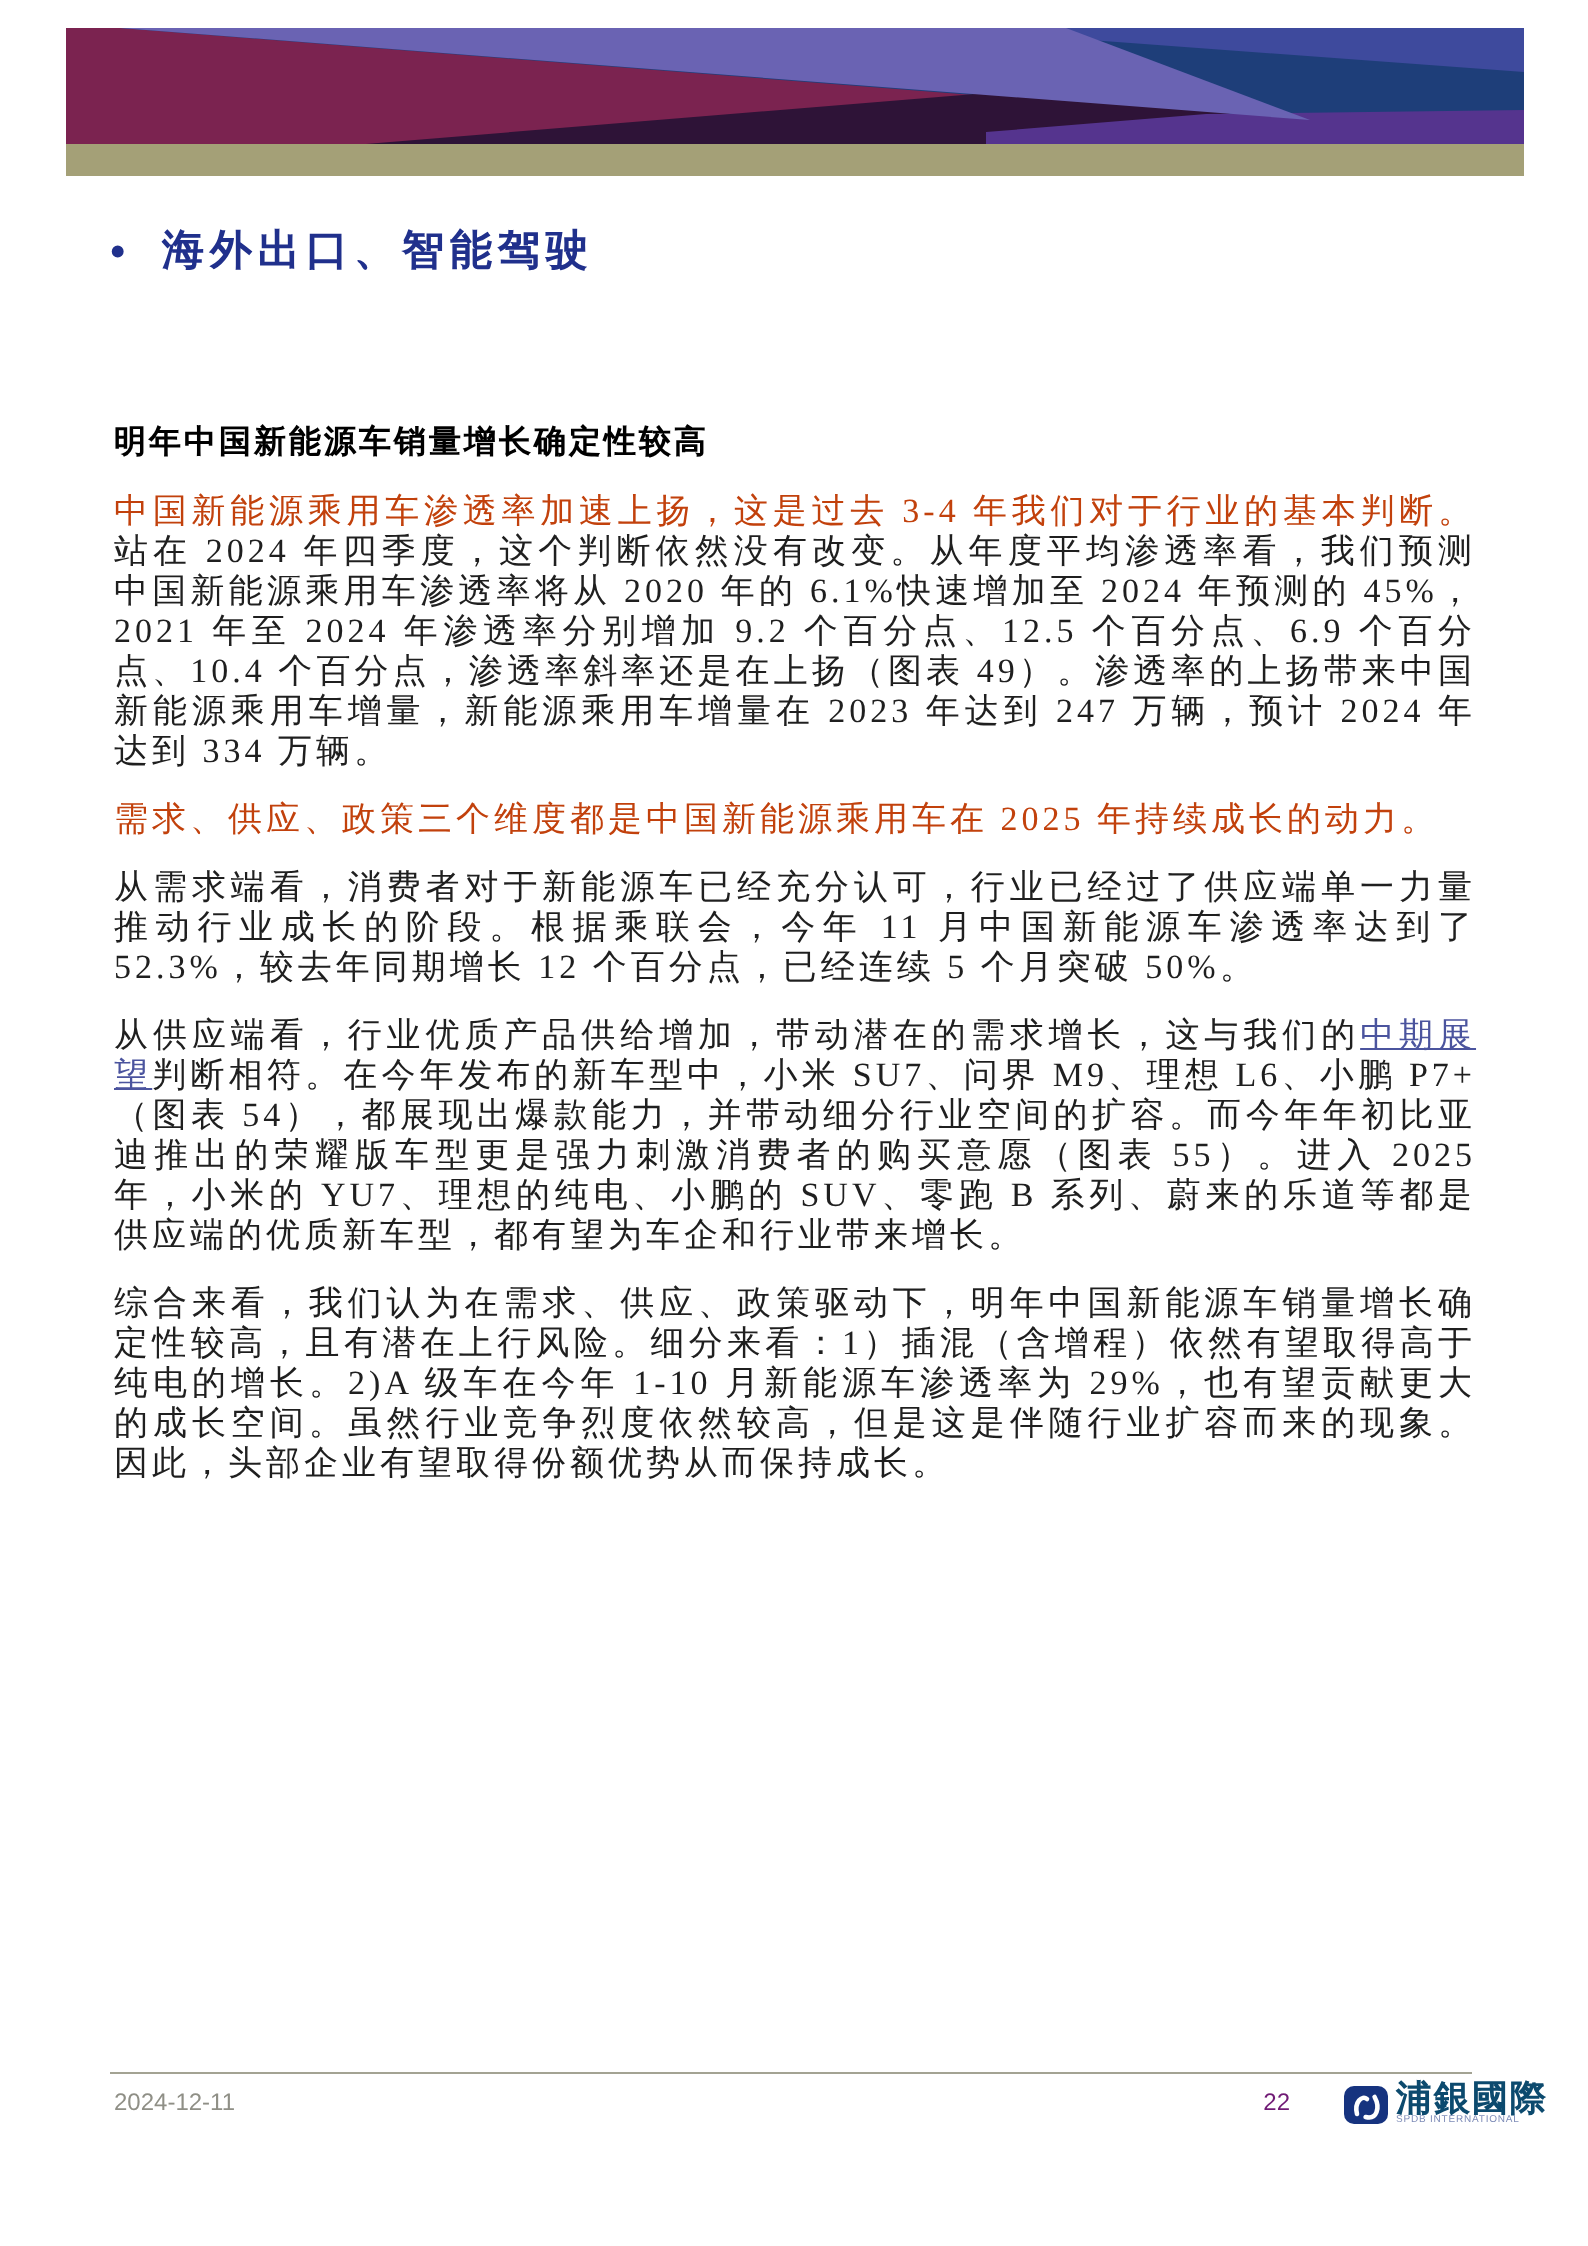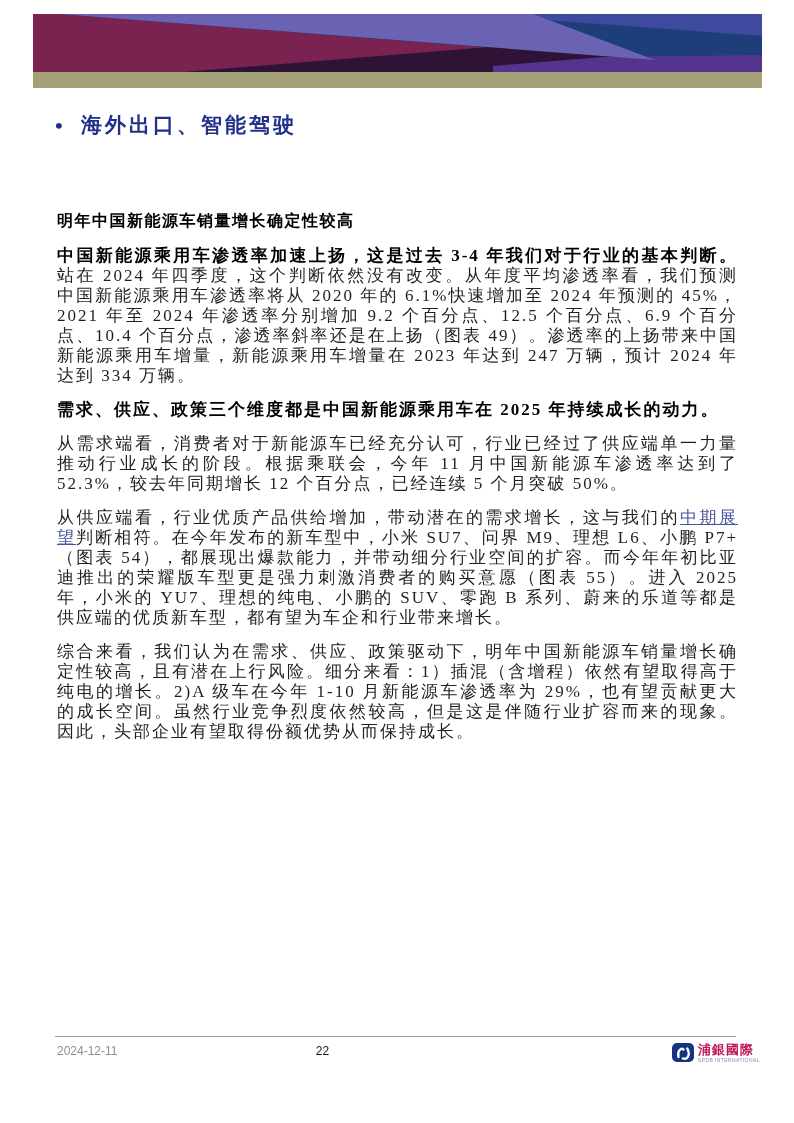--- a/index.html
+++ b/index.html
@@ -28,47 +28,47 @@
     position:absolute; left:57px; top:211px; width:681px;
     font-size:16px; font-weight:bold; letter-spacing:1.5px; color:#000000;
   }
   
   .body-copy {
     position:absolute; left:57px; top:246px; width:681px;
     font-size:17px; line-height:20px; letter-spacing:2px;
     text-align:justify; color:#1f1f1f;
   }
   .body-copy p { margin:0 0 14px 0; }
-  .body-copy .b { font-weight:bold; color:#000000; }
+  .body-copy .b { font-weight:normal; color:#c2410c; }
   .body-copy .link {
     color:#4b549e; text-decoration:underline; cursor:pointer;
   }
   
   .footer-rule {
     position:absolute; left:55px; top:1036px; width:681px; height:1px;
     background:#a3a393;
   }
   .footer-date {
     position:absolute; left:57px; top:1044px; font-size:12px; color:#8f8f86;
     font-family:"Liberation Sans","DejaVu Sans",sans-serif;
     text-align:center;
   }
   .footer-page {
-    position:absolute; left:0; top:1044px; width:645px; text-align:center;
-    font-size:12px; color:#0f172a;
+    position:absolute; left:0; top:1044px; width:645px; text-align:right;
+    font-size:12px; color:#701a75;
     font-family:"Liberation Sans","DejaVu Sans",sans-serif;
   }
   .footer-logo {
     position:absolute; left:672px; top:1042px;
     display:flex; align-items:flex-start; gap:4px;
   }
   .footer-logo .mark { width:22px; height:21px; }
   .footer-logo .words { display:flex; flex-direction:column; }
   .footer-logo .cn {
-    font-size:13px; font-weight:bold; color:#be185d; letter-spacing:1px;
+    font-size:18px; font-weight:bold; color:#0c4a6e; letter-spacing:1px;
     line-height:15px; font-family:"Liberation Sans","DejaVu Sans",sans-serif;
   }
   .footer-logo .en {
     font-size:5px; color:#7e8cb8; letter-spacing:0.4px; line-height:6px;
     font-family:"Liberation Sans","DejaVu Sans",sans-serif; white-space:nowrap;
   }
 </style>
 </head>
 <body>
 

